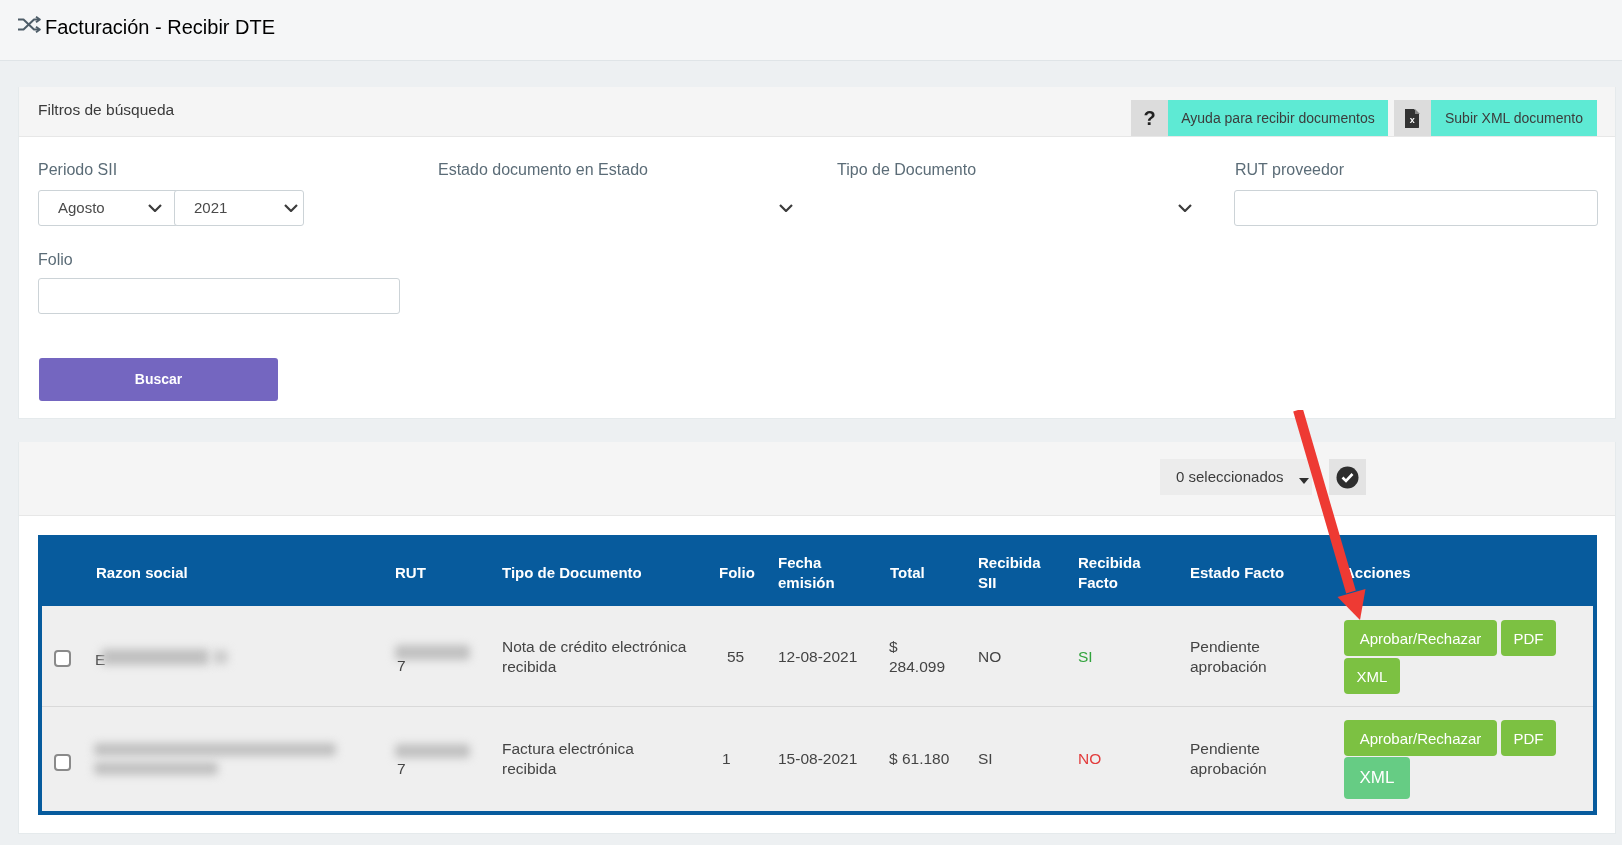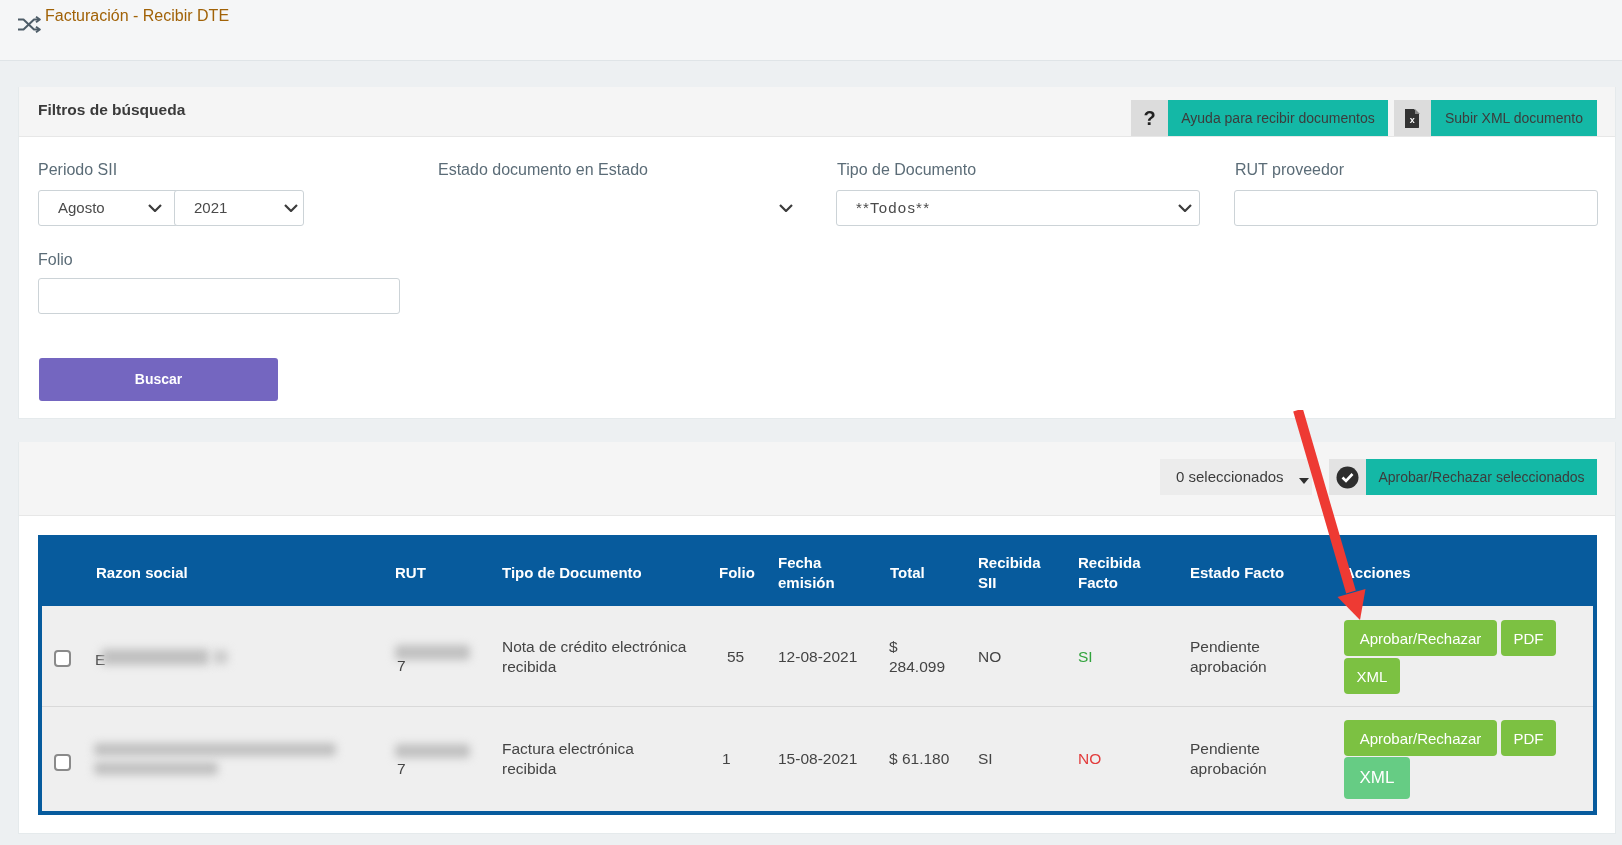--- a/index.html
+++ b/index.html
@@ -1,29 +1,29 @@
 <!DOCTYPE html>
 <html><head>
 <meta charset="utf-8">
 <style>
   html,body{margin:0;padding:0}
   #page{position:relative;width:1622px;height:845px;background:#edf0f2;
         font-family:"Liberation Sans",sans-serif;overflow:hidden}
   .abs{position:absolute}
   
   #topbar{left:0;top:0;width:1622px;height:60px;background:#f5f6f7;border-bottom:1px solid #dfe4e7}
-  #title{left:45px;top:4px;font-size:16px;line-height:23px;color:#a16207}
+  #title{left:45px;top:16px;font-size:20px;line-height:23px;color:#000000}
   
   .panel{background:#fff;left:18px;width:1598px;box-sizing:border-box;border:1px solid #e5eaec}
   .phead{left:19px;width:1596px;background:#f5f5f5;border-bottom:1px solid #e7e7e7;box-sizing:border-box}
-  .ptitle{font-weight:bold;font-size:15.5px;color:#3a3a3a}
+  .ptitle{font-weight:normal;font-size:15.5px;color:#3a3a3a}
   
   .gbtn{display:flex;align-items:stretch;height:36px;font-size:14px;color:#3c3c3c}
   .gbtn .isq{width:37px;background:#dcdcdc;display:flex;align-items:center;justify-content:center}
-  .gbtn .lbl{background:#14b8a6;display:flex;align-items:center;justify-content:center;flex:1}
+  .gbtn .lbl{background:#5eead4;display:flex;align-items:center;justify-content:center;flex:1}
   
   .flabel{font-size:16px;color:#5b6c77;line-height:18px}
   .ctl{box-sizing:border-box;background:#fff;border:1px solid #ccd3d7;border-radius:3px;height:36px;
        font-size:15px;color:#4a4a4a;line-height:34px;padding-left:19px}
   .chev{position:absolute;width:14px;height:8px}
   .chev svg{display:block}
   #buscar{left:39px;top:358px;width:239px;height:43px;background:#7466c0;border-radius:3px;
           color:#fff;font-weight:600;font-size:14px;text-align:center;line-height:43px}
   
   #tbl{left:38px;top:535px;width:1559px;height:280px;box-sizing:border-box;
@@ -83,21 +83,20 @@
     <div class="lbl">Subir XML documento</div>
   </div>
 
   <div class="abs flabel" style="left:38px;top:161px">Periodo SII</div>
   <div class="abs flabel" style="left:438px;top:161px">Estado documento en Estado</div>
   <div class="abs flabel" style="left:837px;top:161px">Tipo de Documento</div>
   <div class="abs flabel" style="left:1235px;top:161px">RUT proveedor</div>
 
   <div class="abs ctl" style="left:38px;top:190px;width:160px">Agosto</div>
   <div class="abs ctl" style="left:174px;top:190px;width:130px">2021</div>
-  <div class="abs ctl" style="left:836px;top:190px;width:364px;letter-spacing:1.2px">**Todos**</div>
   <div class="abs ctl" style="left:1234px;top:190px;width:364px"></div>
   <div class="abs chev" style="left:148px;top:204px">
       <svg width="14" height="8" viewBox="0 0 14 8" fill="none" stroke="#3c3c3c" stroke-width="2.2">
         <path d="M1 1 L7 7 L13 1"></path>
       </svg>
     </div>
   <div class="abs chev" style="left:284px;top:204px">
       <svg width="14" height="8" viewBox="0 0 14 8" fill="none" stroke="#3c3c3c" stroke-width="2.2">
         <path d="M1 1 L7 7 L13 1"></path>
       </svg>
@@ -121,21 +120,20 @@
   <div class="abs phead" style="top:442px;height:74px"></div>
   <div class="abs" id="sel0">0 seleccionados</div>
   <div class="abs" id="caret0"></div>
   <div class="abs gbtn" style="left:1329px;top:459px;width:268px">
     <div class="isq" style="background:#e3e3e3">
       <svg width="23" height="23" viewBox="0 0 23 23">
         <circle cx="11.5" cy="11.5" r="11" fill="#2e2e2e"></circle>
         <path d="M6.5 11.5 L10 15 L16.5 8" stroke="#fff" stroke-width="2.6" fill="none"></path>
       </svg>
     </div>
-    <div class="lbl">Aprobar/Rechazar seleccionados</div>
   </div>
 
   <div class="abs" id="tbl">
     <div id="thead"></div>
     <div id="rows"></div>
     <div id="rowsep"></div>
   </div>
 
   <div class="abs hcell" style="left:96px;top:563px">Razon social</div>
   <div class="abs hcell" style="left:395px;top:563px">RUT</div>

